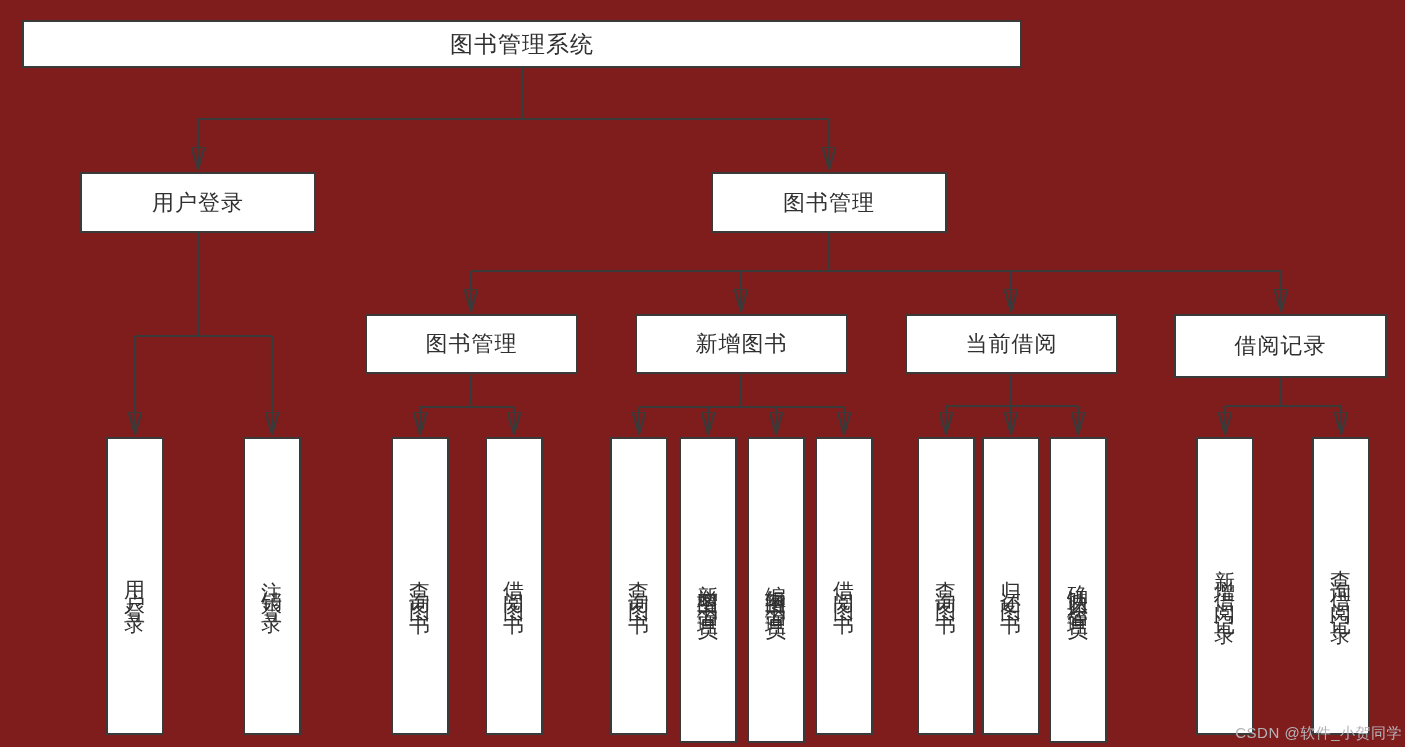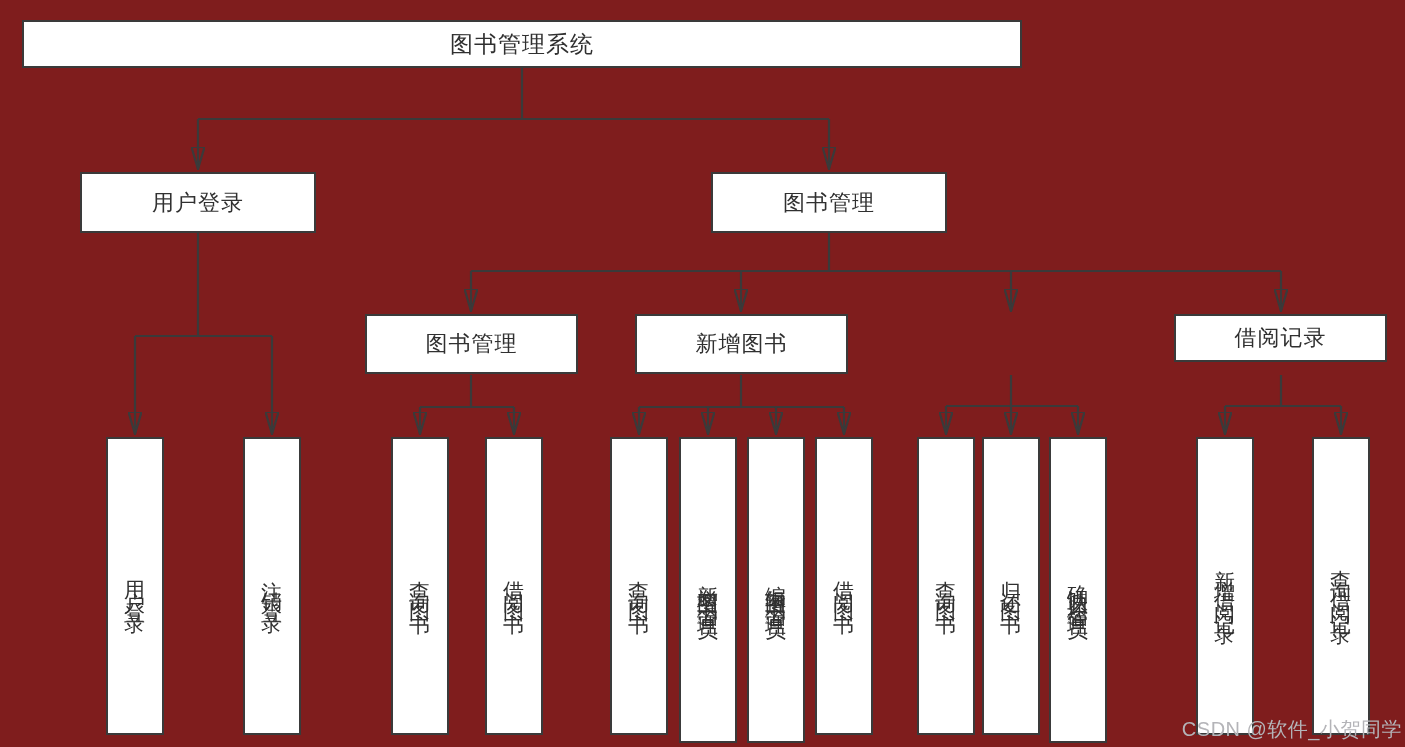--- a/index.html
+++ b/index.html
@@ -33,21 +33,21 @@
     font-size:21px;
     letter-spacing:11px;
     line-height:1;
     white-space:nowrap;
   }
   .vtext.tight { letter-spacing:5px; }
   .watermark {
     position:absolute;
     right:3px; bottom:4px;
     color:#b4b4b8;
-    font-size:20px;
+    font-size:15px;
     letter-spacing:0.5px;
     pointer-events:none;
     white-space:nowrap;
   }
 </style>
 </head>
 <body>
 
 <div class="stage">
 
@@ -113,21 +113,22 @@
     </g>
   </svg>
 
   <div class="box root" style="left:22px;top:20px;width:1000px;height:48px">图书管理系统</div>
 
   <div class="box" style="left:80px;top:172px;width:236px;height:61px">用户登录</div>
   <div class="box" style="left:711px;top:172px;width:236px;height:61px">图书管理</div>
 
   <div class="box" style="left:365px;top:314px;width:213px;height:60px">图书管理</div>
   <div class="box" style="left:635px;top:314px;width:213px;height:60px">新增图书</div>
-  <div class="box" style="left:1174px;top:314px;width:213px;height:48px">借阅记录</div>
+  <div class="box" style="left:905px;top:314px;width:213px;height:60px">当前借阅</div>
+  <div class="box" style="left:1174px;top:314px;width:213px;height:64px">借阅记录</div>
 
   <div class="box" style="left:106px;top:437px;width:58px;height:298px">
     <span class="vtext">用户登录</span>
   </div>
   <div class="box" style="left:243px;top:437px;width:58px;height:298px">
     <span class="vtext">注销登录</span>
   </div>
 
   <div class="box" style="left:391px;top:437px;width:58px;height:298px">
     <span class="vtext">查询图书</span>

